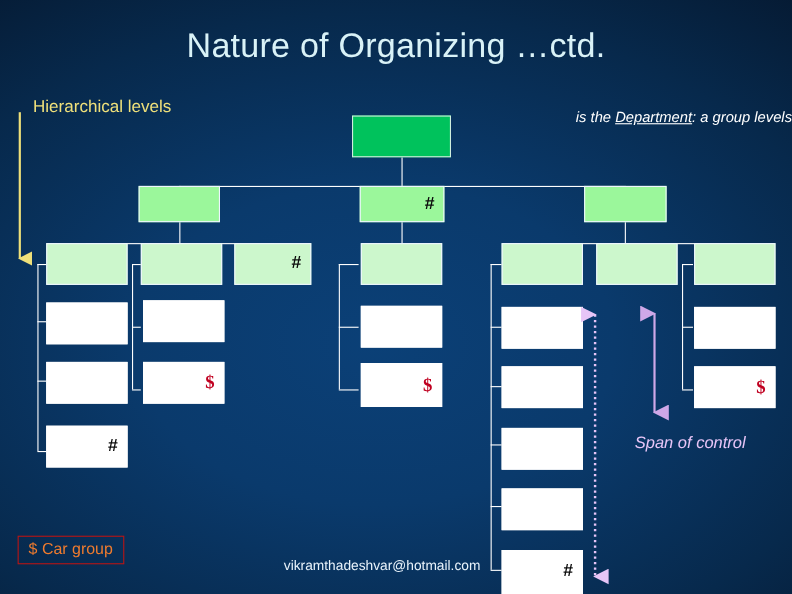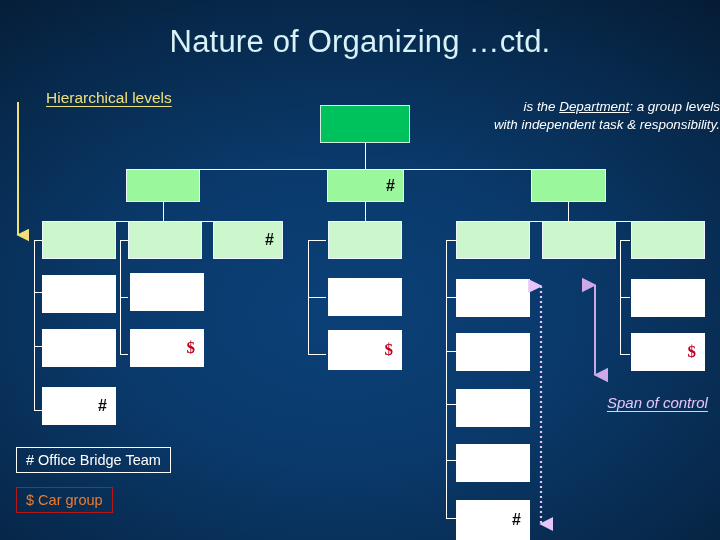--- a/index.html
+++ b/index.html
@@ -28,23 +28,21 @@
     color: #d9f2f7;
     letter-spacing: 0.2px;
     white-space: nowrap;
   }
   .hier-label {
     position: absolute;
     left: 30px;
     top: 89px;
     font-size: 15.5px;
     color: #efe07a;
-    text-decoration: underline;
     text-underline-offset: 3px;
-    margin-left: 16px;
   }
   .desc {
     position: absolute;
     left: 405px;
     top: 80px;
     width: 315px;
     font-size: 13.4px;
     line-height: 1.33;
     font-style: italic;
     color: #ffffff;
@@ -105,26 +103,25 @@
   .email {
     position: absolute;
     left: 258px;
     top: 507px;
     font-size: 12.5px;
     color: #e9f3fb;
     white-space: nowrap;
   }
   .span-label {
     position: absolute;
-    left: 607px;
+    left: 577px;
     top: 394px;
     font-size: 15px;
     font-style: italic;
     color: #e7c5f7;
-    text-decoration: underline;
     text-underline-offset: 3px;
     white-space: nowrap;
   }
   svg.overlay {
     position: absolute;
     left: 0; top: 0;
     width: 720px; height: 540px;
     pointer-events: none;
   }
 </style>
@@ -133,21 +130,20 @@
 
 <div id="slide">
 
   <div class="title">Nature of Organizing …ctd.</div>
 
   <div class="hier-label">Hierarchical levels</div>
 
   <div class="desc">
     <br>
     <span>is the </span><u>Department</u><span>: a group levels</span><br>
-    <span>with independent task &amp; responsibility.</span>
   </div>
 
   <div class="ln v" style="left:365px; top:143px; height:26px;"></div>
   <div class="ln h" style="left:163px; top:169px; width:405px;"></div>
   <div class="ln v" style="left:163px; top:169px; height:10px;"></div>
   <div class="ln v" style="left:365px; top:169px; height:10px;"></div>
   <div class="ln v" style="left:568px; top:169px; height:10px;"></div>
 
   <div class="ln v" style="left:163px; top:202px; height:19px;"></div>
   <div class="ln h" style="left:78px;  top:221px; width:170px;"></div>
@@ -260,17 +256,17 @@
 
     <line x1="18" y1="102" x2="18" y2="235" stroke="#efe07a" stroke-width="2" marker-end="url(#ydown)"></line>
 
     <line x1="541" y1="286" x2="541" y2="524" stroke="#e7c5f7" stroke-width="2.2" stroke-dasharray="2 3" marker-start="url(#vup)" marker-end="url(#vdown)"></line>
 
     <line x1="595" y1="285" x2="595" y2="375" stroke="#cfa8e8" stroke-width="2" stroke-linecap="butt" marker-start="url(#sup)" marker-end="url(#sdown)"></line>
   </svg>
 
   <div class="span-label">Span of control</div>
 
-  <div class="legend office"># Office Bridge Team</div>
   <div class="legend carpool">$ Car group</div>
 
+  <div class="email">vikramthadeshvar@hotmail.com</div>
 
 </div>
 
 </body></html>

